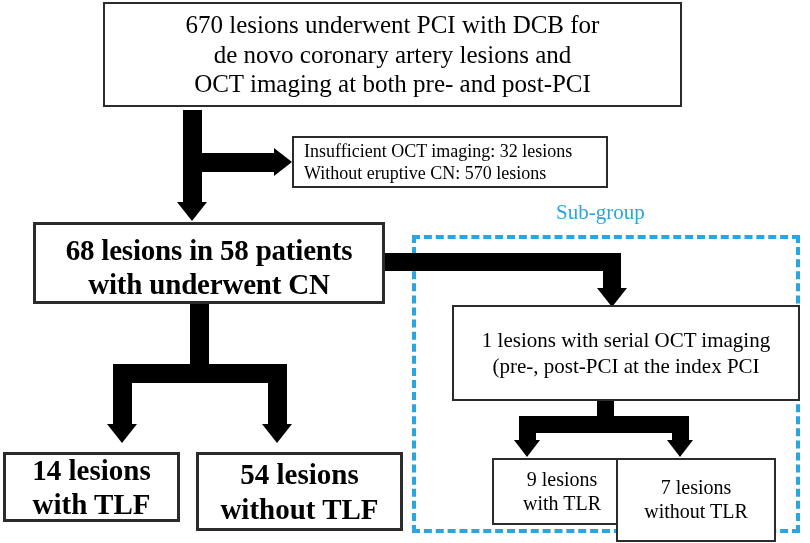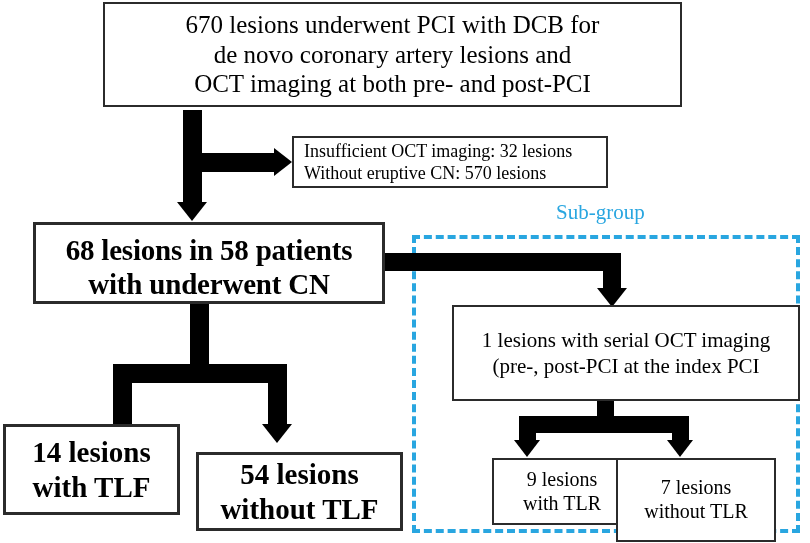--- a/index.html
+++ b/index.html
@@ -59,21 +59,21 @@
     letter-spacing: -0.2px;
     justify-content: flex-end;
   }
   #box-serial {
     left: 452px; top: 305px; width: 348px; height: 96px;
     font-size: 21px;
     border-width: 2px;
     line-height: 1.24;
   }
   #box-tlf-yes {
-    left: 3px; top: 424px; width: 177px; height: 91px;
+    left: 3px; top: 452px; width: 177px; height: 70px;
     font-size: 29px;
     font-weight: bold;
     border-width: 3px;
   }
   #box-tlf-no {
     left: 196px; top: 452px; width: 207px; height: 79px;
     font-size: 29px;
     font-weight: bold;
     border-width: 3px;
   }

